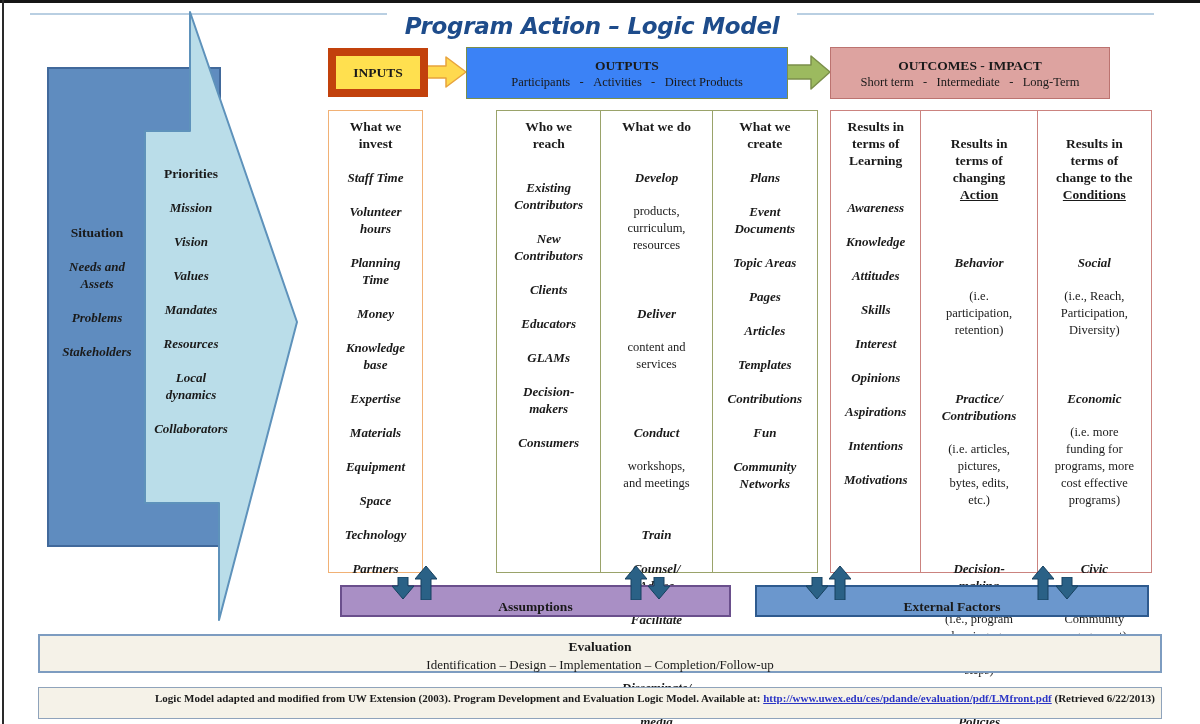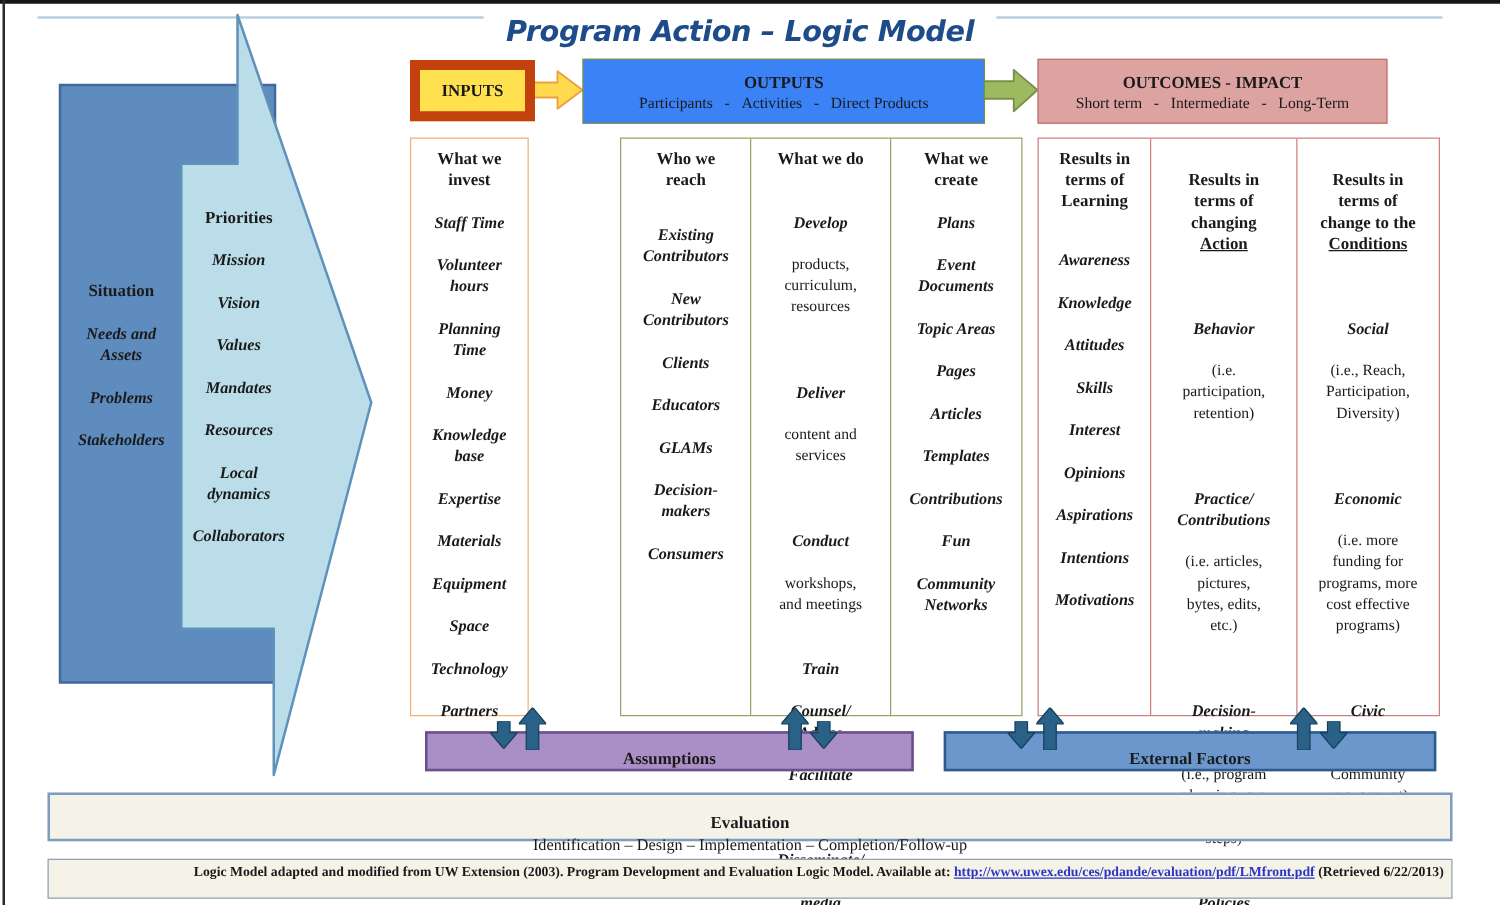--- a/index.html
+++ b/index.html
@@ -56,21 +56,21 @@
   
   .bottom-box{position:absolute;top:585px;height:32px;box-sizing:border-box;display:flex;align-items:flex-end;
               justify-content:center;font-weight:bold;font-size:13.5px;z-index:1;}
   #assumptions-box{left:340px;width:391px;background:#a98fc5;border:2.5px solid #6a4f8c;}
   #external-box{left:755px;width:394px;background:#6b97cd;border:2.5px solid #2e5a8e;}
   .pair-arrow{position:absolute;z-index:3;}
 
   
   #evaluation-box{position:absolute;left:38px;top:634px;width:1124px;height:39px;box-sizing:border-box;
                   background:#f5f2e8;border:2px solid #7d9cc0;text-align:center;}
-  .eval-title{font-weight:bold;font-size:13.5px;line-height:20px;margin-top:12px;}
+  .eval-title{font-weight:bold;font-size:13.5px;line-height:20px;margin-top:1px;}
   .eval-sub{font-size:13px;line-height:16px;}
   #footer-box{position:absolute;left:38px;top:687px;width:1124px;height:32px;box-sizing:border-box;
               background:#f5f2e8;border:1px solid #8fa3bb;font-weight:bold;font-size:11px;line-height:21px;
               padding:0 6px;white-space:nowrap;overflow:hidden;text-align:right;}
   .footer-link{color:#2b35c5;text-decoration:underline;cursor:pointer;}
 </style>
 </head>
 <body>
 
 <div class="page">

